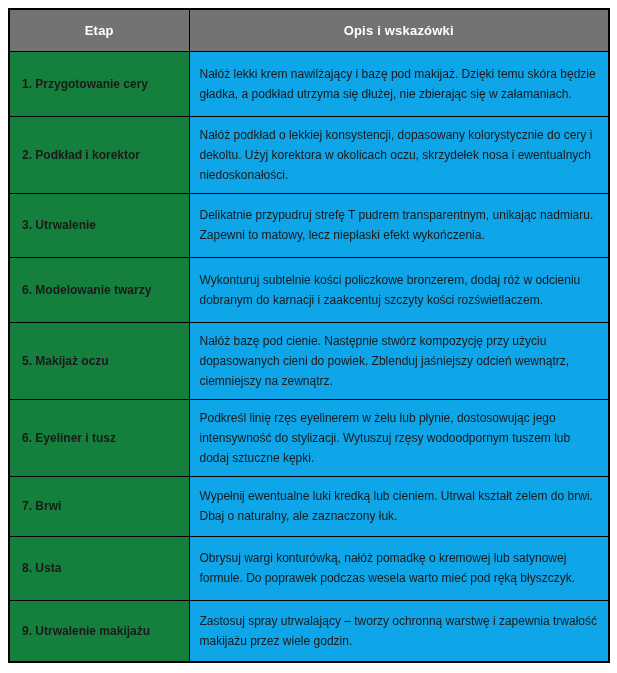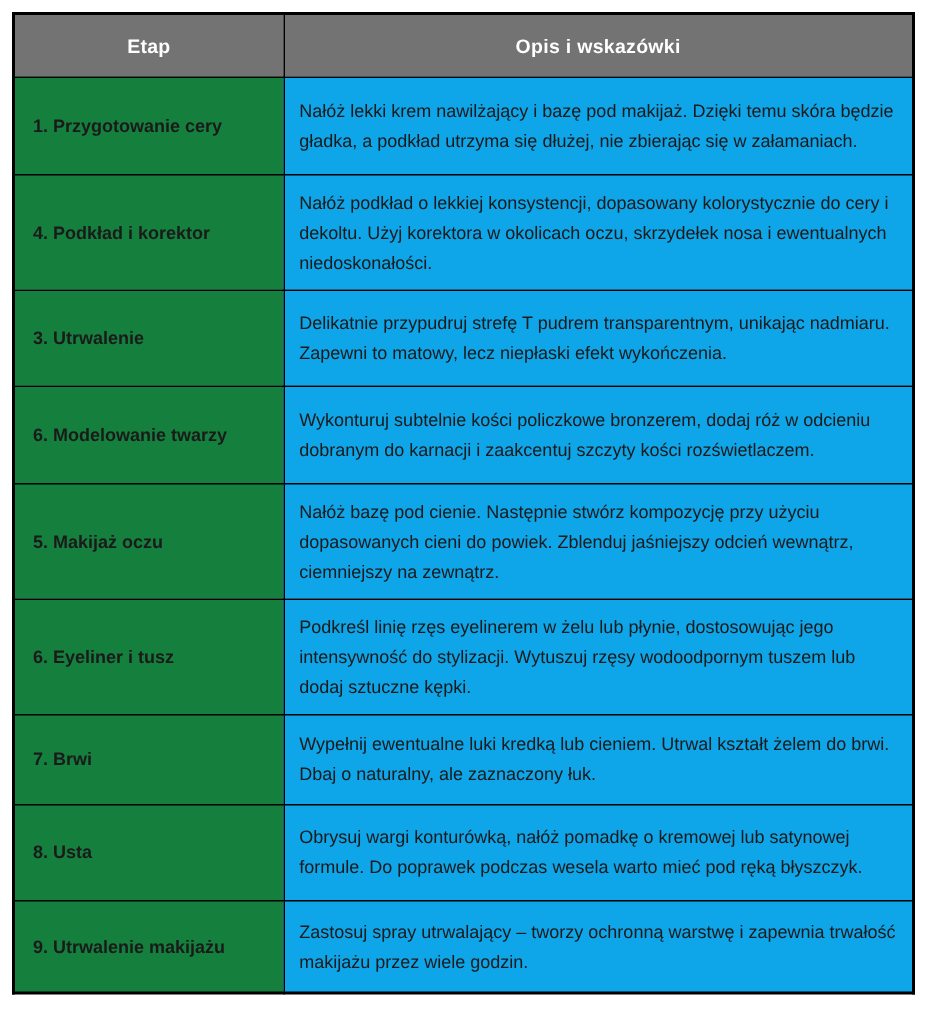--- a/index.html
+++ b/index.html
@@ -77,21 +77,21 @@
         <th>Etap</th>
         <th>Opis i wskazówki</th>
       </tr>
     </thead>
     <tbody>
       <tr>
         <td class="etap">1. Przygotowanie cery</td>
         <td class="opis">Nałóż lekki krem nawilżający i bazę pod makijaż. Dzięki temu skóra będzie gładka, a podkład utrzyma się dłużej, nie zbierając się w załamaniach.</td>
       </tr>
       <tr>
-        <td class="etap">4. Podkład i korektor</td>
+        <td class="etap">2. Podkład i korektor</td>
         <td class="opis">Nałóż podkład o lekkiej konsystencji, dopasowany kolorystycznie do cery i dekoltu. Użyj korektora w okolicach oczu, skrzydełek nosa i ewentualnych niedoskonałości.</td>
       </tr>
       <tr>
         <td class="etap">3. Utrwalenie</td>
         <td class="opis">Delikatnie przypudruj strefę T pudrem transparentnym, unikając nadmiaru. Zapewni to matowy, lecz niepłaski efekt wykończenia.</td>
       </tr>
       <tr>
         <td class="etap">6. Modelowanie twarzy</td>
         <td class="opis">Wykonturuj subtelnie kości policzkowe bronzerem, dodaj róż w odcieniu dobranym do karnacji i zaakcentuj szczyty kości rozświetlaczem.</td>
       </tr>

